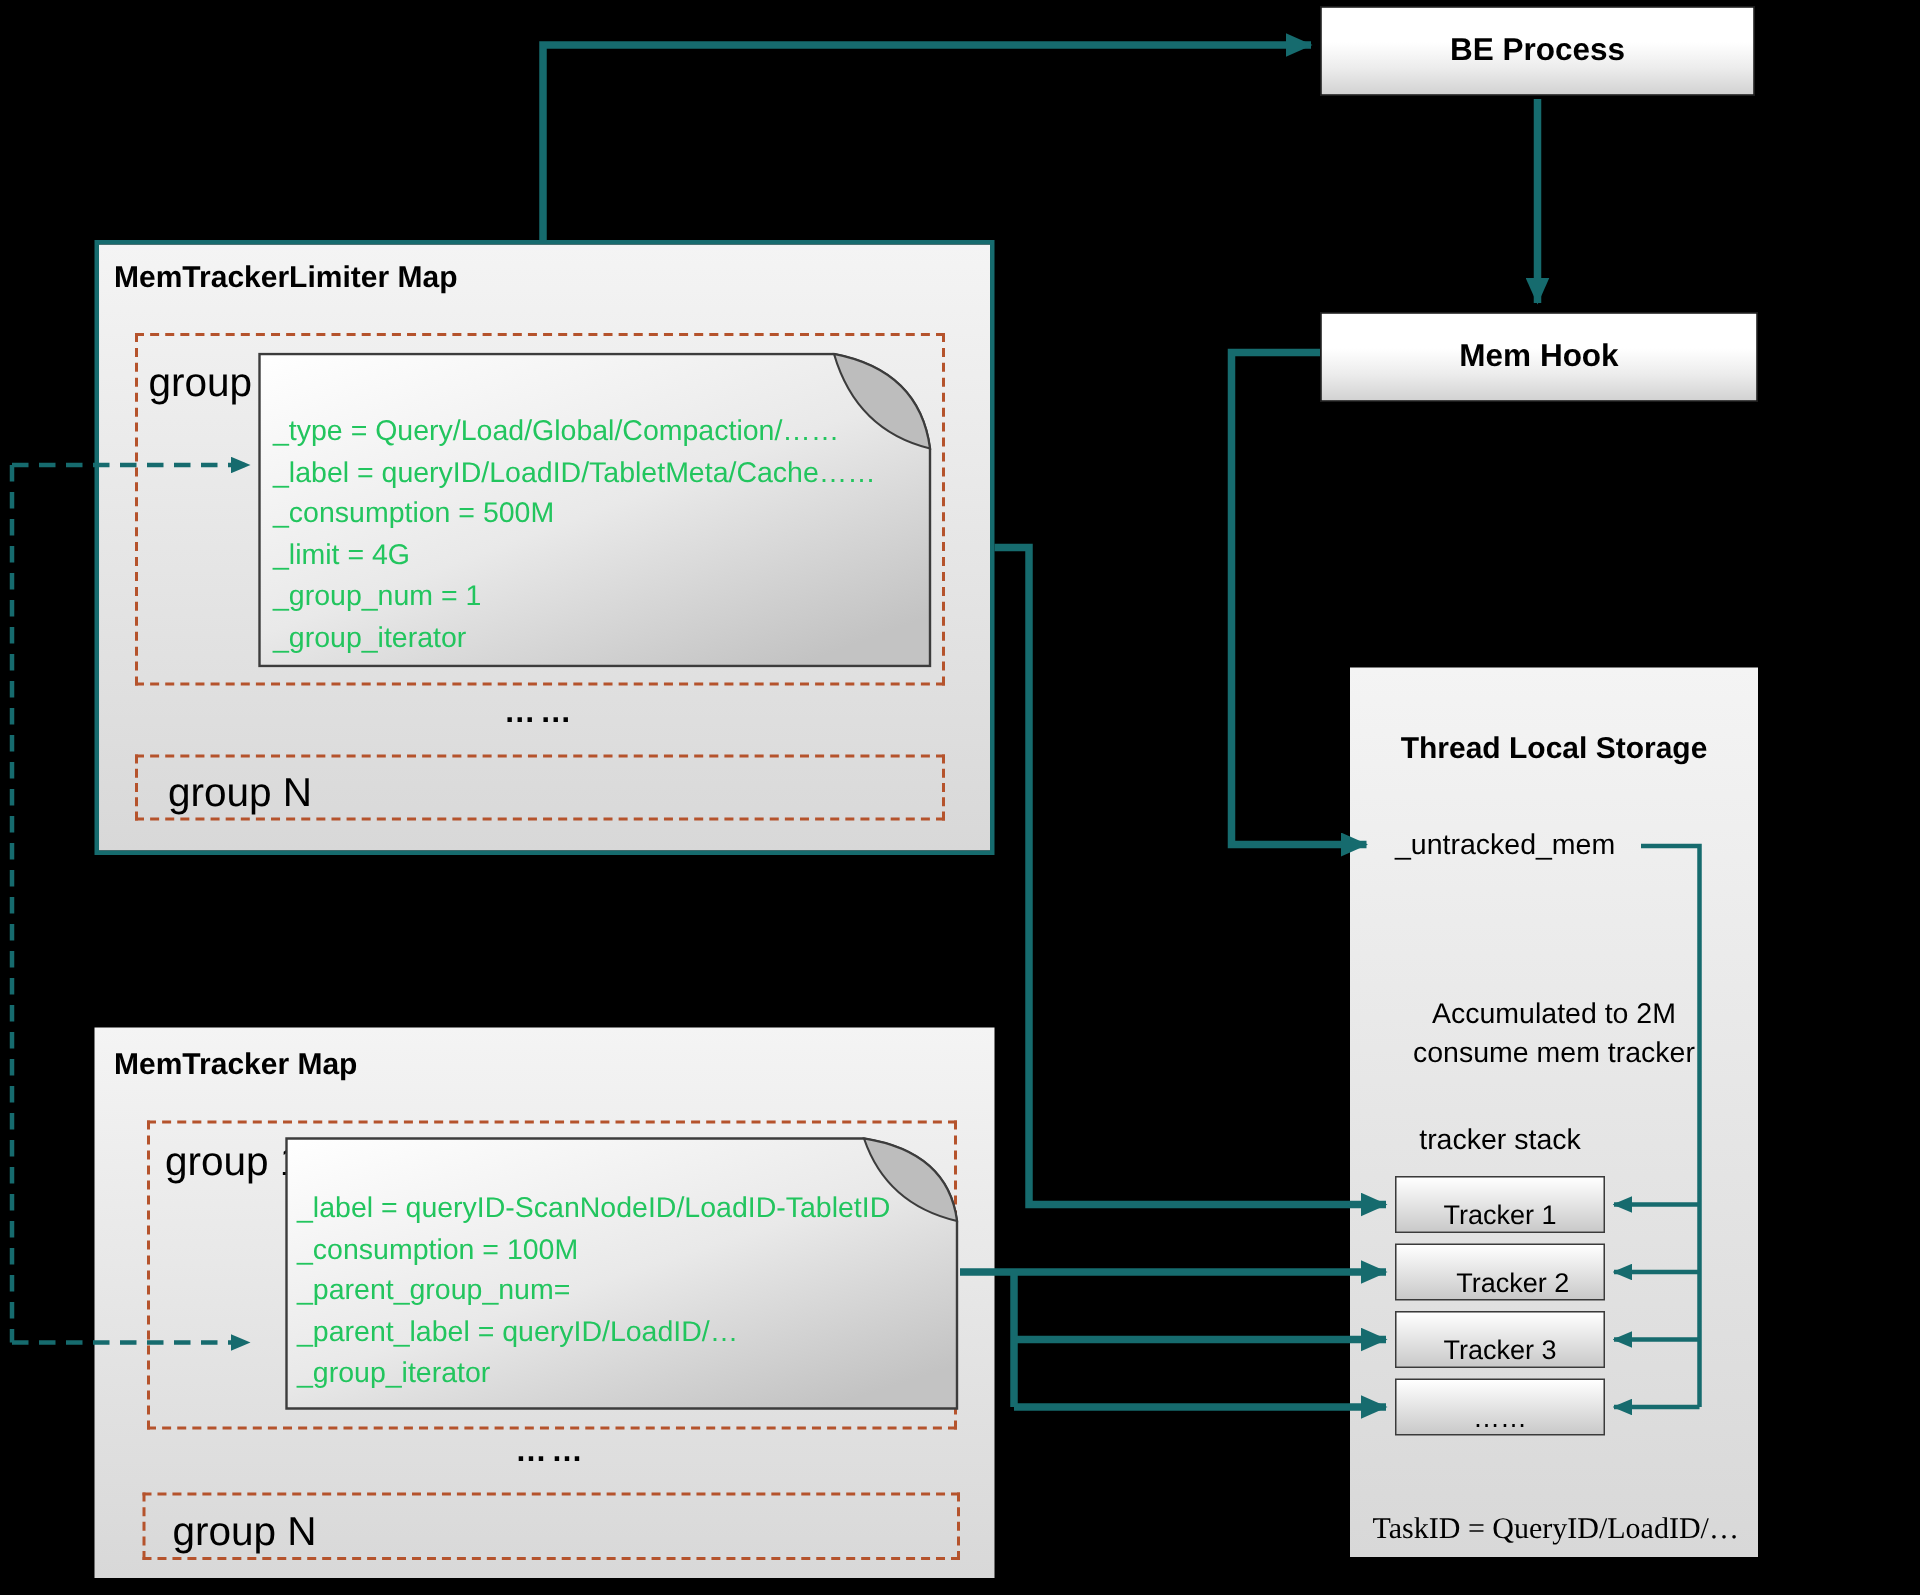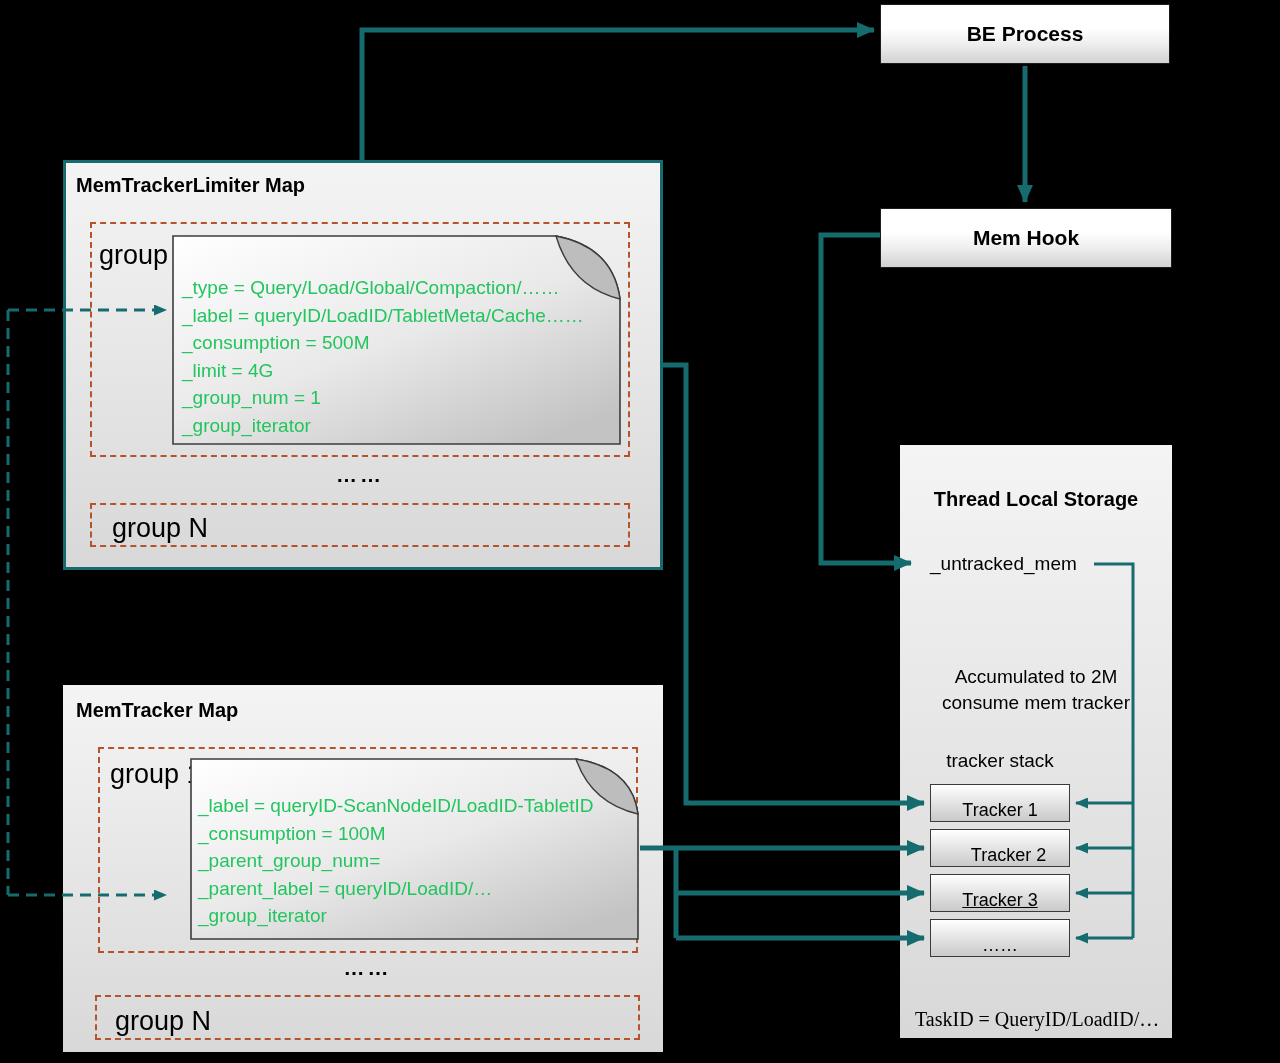--- a/index.html
+++ b/index.html
@@ -64,21 +64,21 @@
     <div>consume mem tracker</div>
   </div>
   <div class="tls-text stack-label" style="left:930px; top:750px; width:140px;">tracker stack</div>
 
   <div class="tracker" style="top:784px;">
     <span>Tracker 1</span>
   </div>
   <div class="tracker" style="top:829px;padding-left:17px;">
     <span>Tracker 2</span>
   </div>
-  <div class="tracker" style="top:874px;text-decoration:underline;">
+  <div class="tracker" style="top:874px;">
     <span>Tracker 3</span>
   </div>
   <div class="tracker" style="top:919px;">
     <span>……</span>
   </div>
 
   <div class="taskid" style="left:915px; top:1008px;">TaskID = QueryID/LoadID/…</div>
 
   <div class="panel panel-limiter" style="left:63px; top:160px; width:600px; height:410px;"></div>
   <div class="map-title" style="left:76px; top:174px;">MemTrackerLimiter Map</div>

